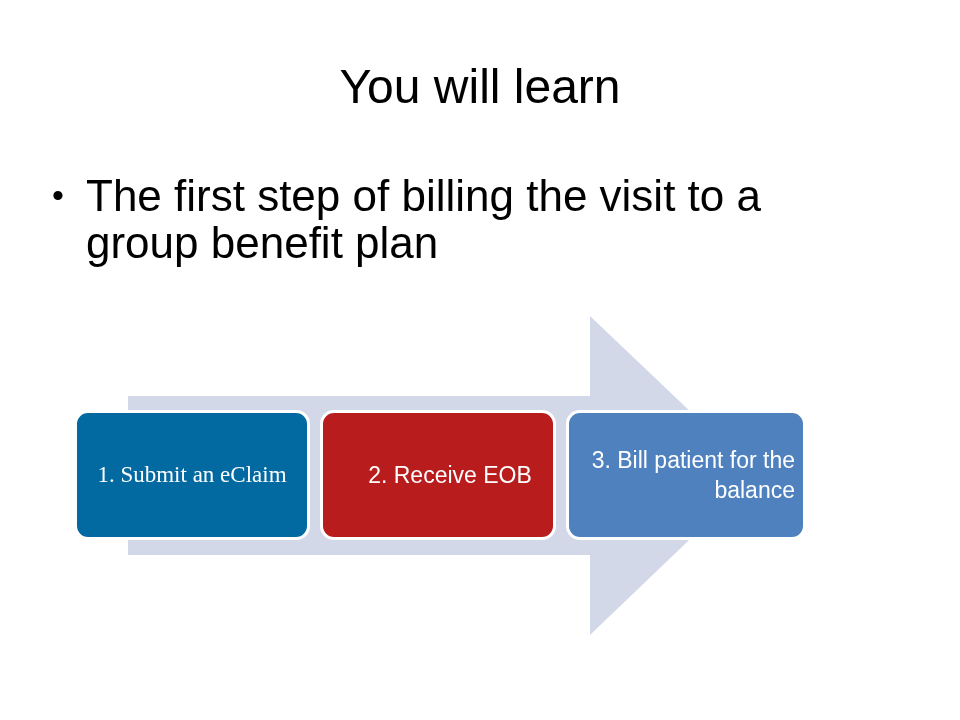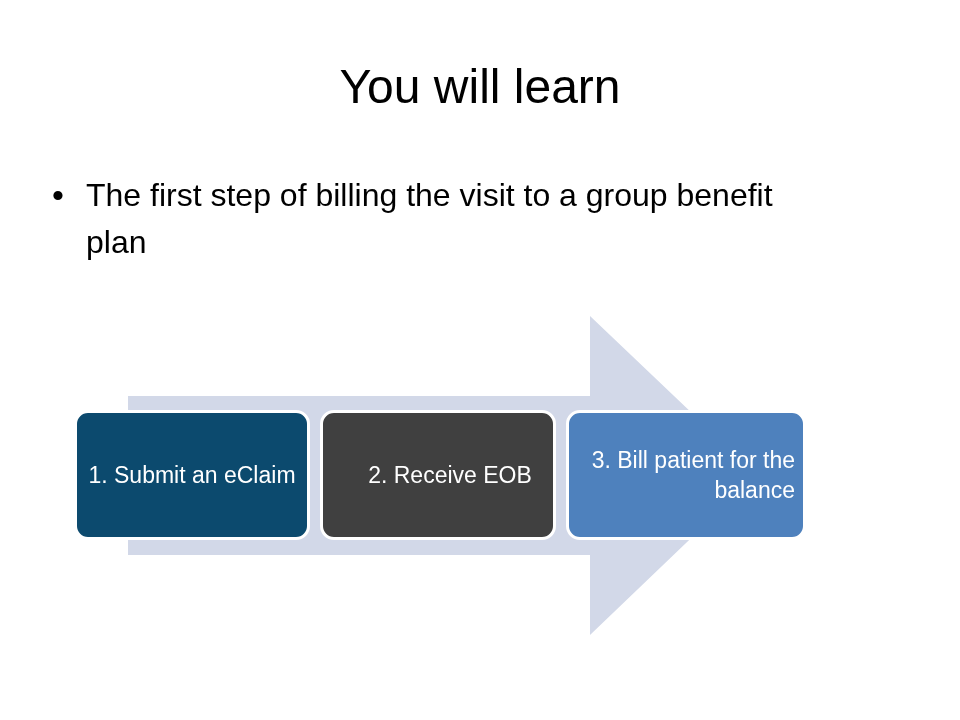--- a/index.html
+++ b/index.html
@@ -48,21 +48,21 @@
   .bullet-dot {
     flex: 0 0 auto;
     font-size: 34px;
     line-height: 46px;
     color: #000000;
     width: 34px;
     text-align: left;
   }
   .bullet-text {
     flex: 1 1 auto;
-    font-size: 32px;
+    font-size: 44px;
     line-height: 47px;
     color: #000000;
     font-weight: 400;
     max-width: 730px;
   }
 
   
   .process-graphic {
     position: absolute;
     left: 0;
@@ -126,25 +126,25 @@
       <span class="bullet-text">The first step of billing the visit to a group benefit plan</span>
     </div>
   </div>
 
   <div class="process-graphic">
 
     <svg class="arrow-svg" viewBox="0 0 960 720" xmlns="http://www.w3.org/2000/svg">
       <polygon points="128,396 590,396 590,316 757,475 590,635 590,555 128,555" fill="#D2D8E8"></polygon>
     </svg>
 
-    <div class="proc-box proc-box-1" style="background:#0c4a6e;">
+    <div class="proc-box proc-box-1" style="background:#0369a1;font-family:Liberation Serif, serif;">
       <span>1. Submit an eClaim</span>
     </div>
 
-    <div class="proc-box proc-box-2" style="background:#404040;padding-left:32px;">
+    <div class="proc-box proc-box-2" style="background:#b91c1c;padding-left:32px;">
       <span>2. Receive EOB</span>
     </div>
 
     <div class="proc-box proc-box-3" style="background:#4E81BD;text-align:right;">
       <span>3. Bill patient for the balance</span>
     </div>
 
   </div>
 
 </div>

